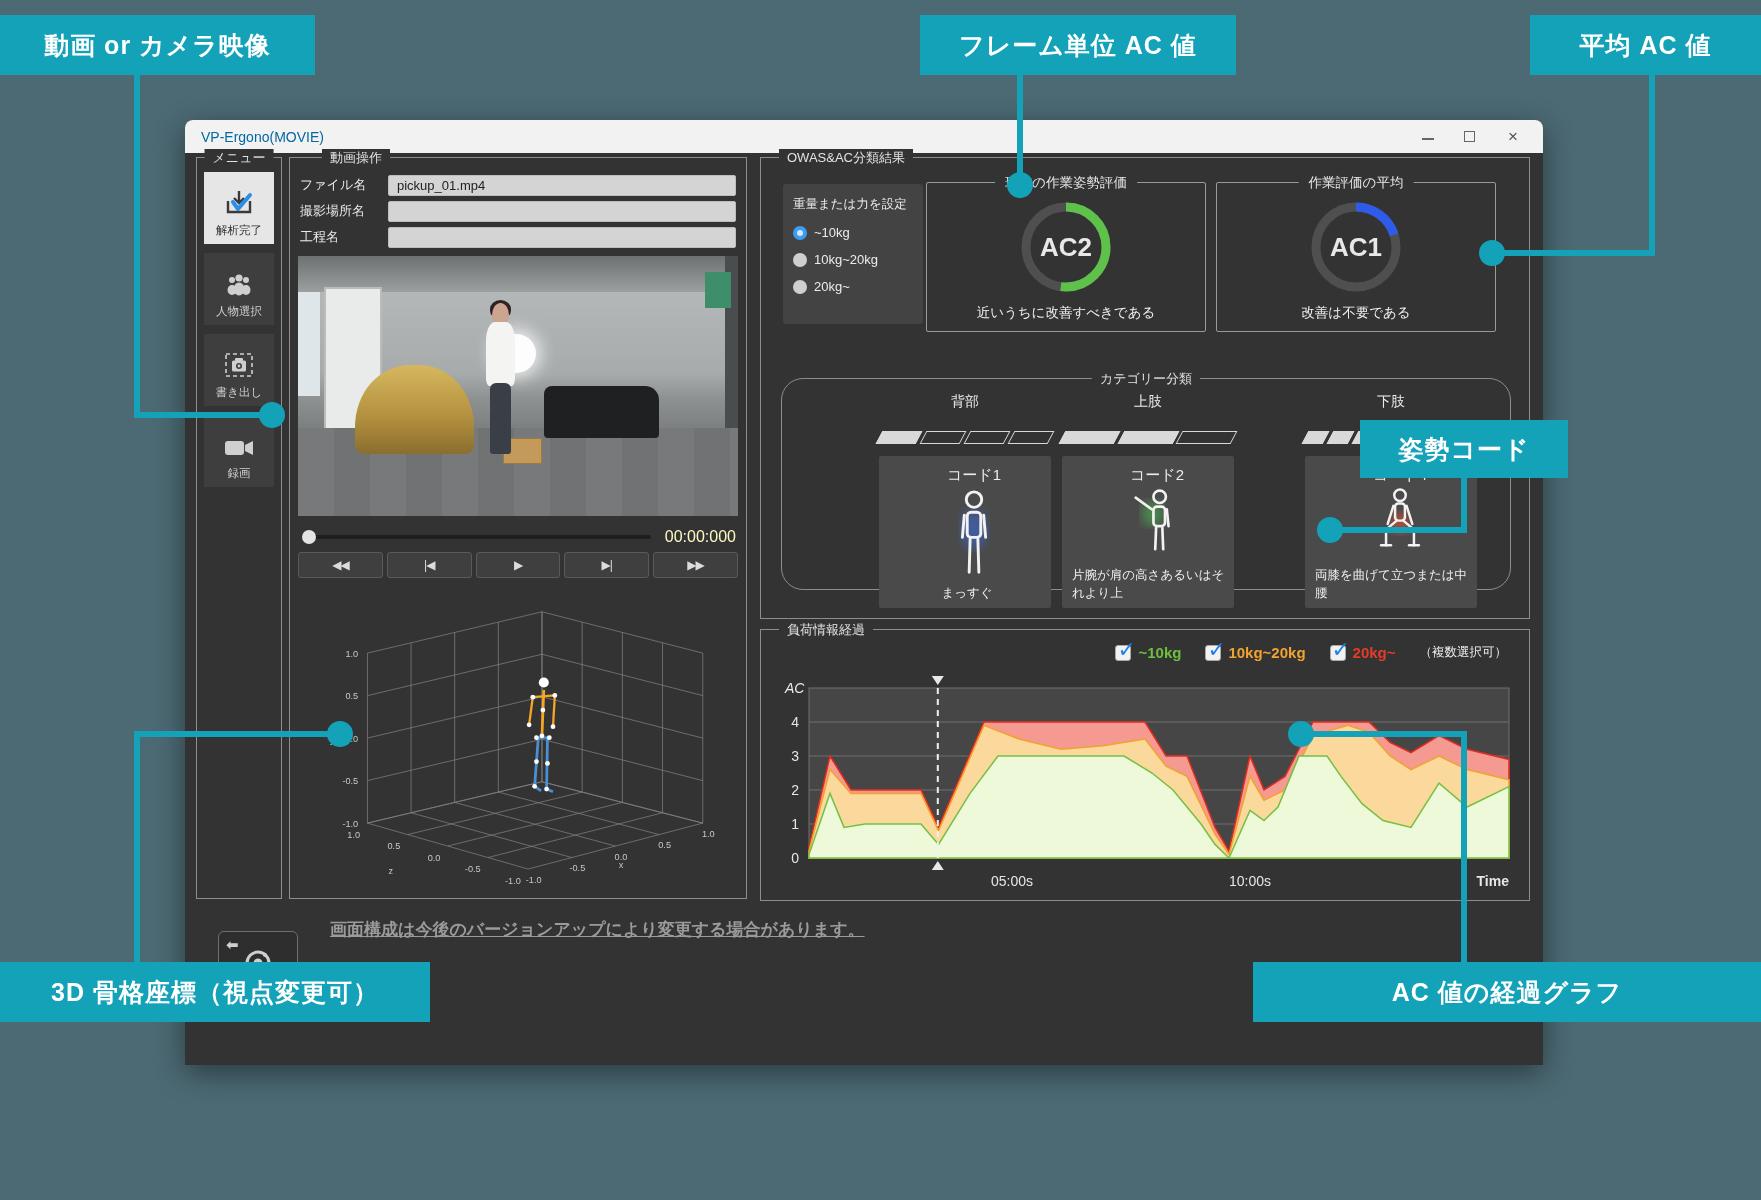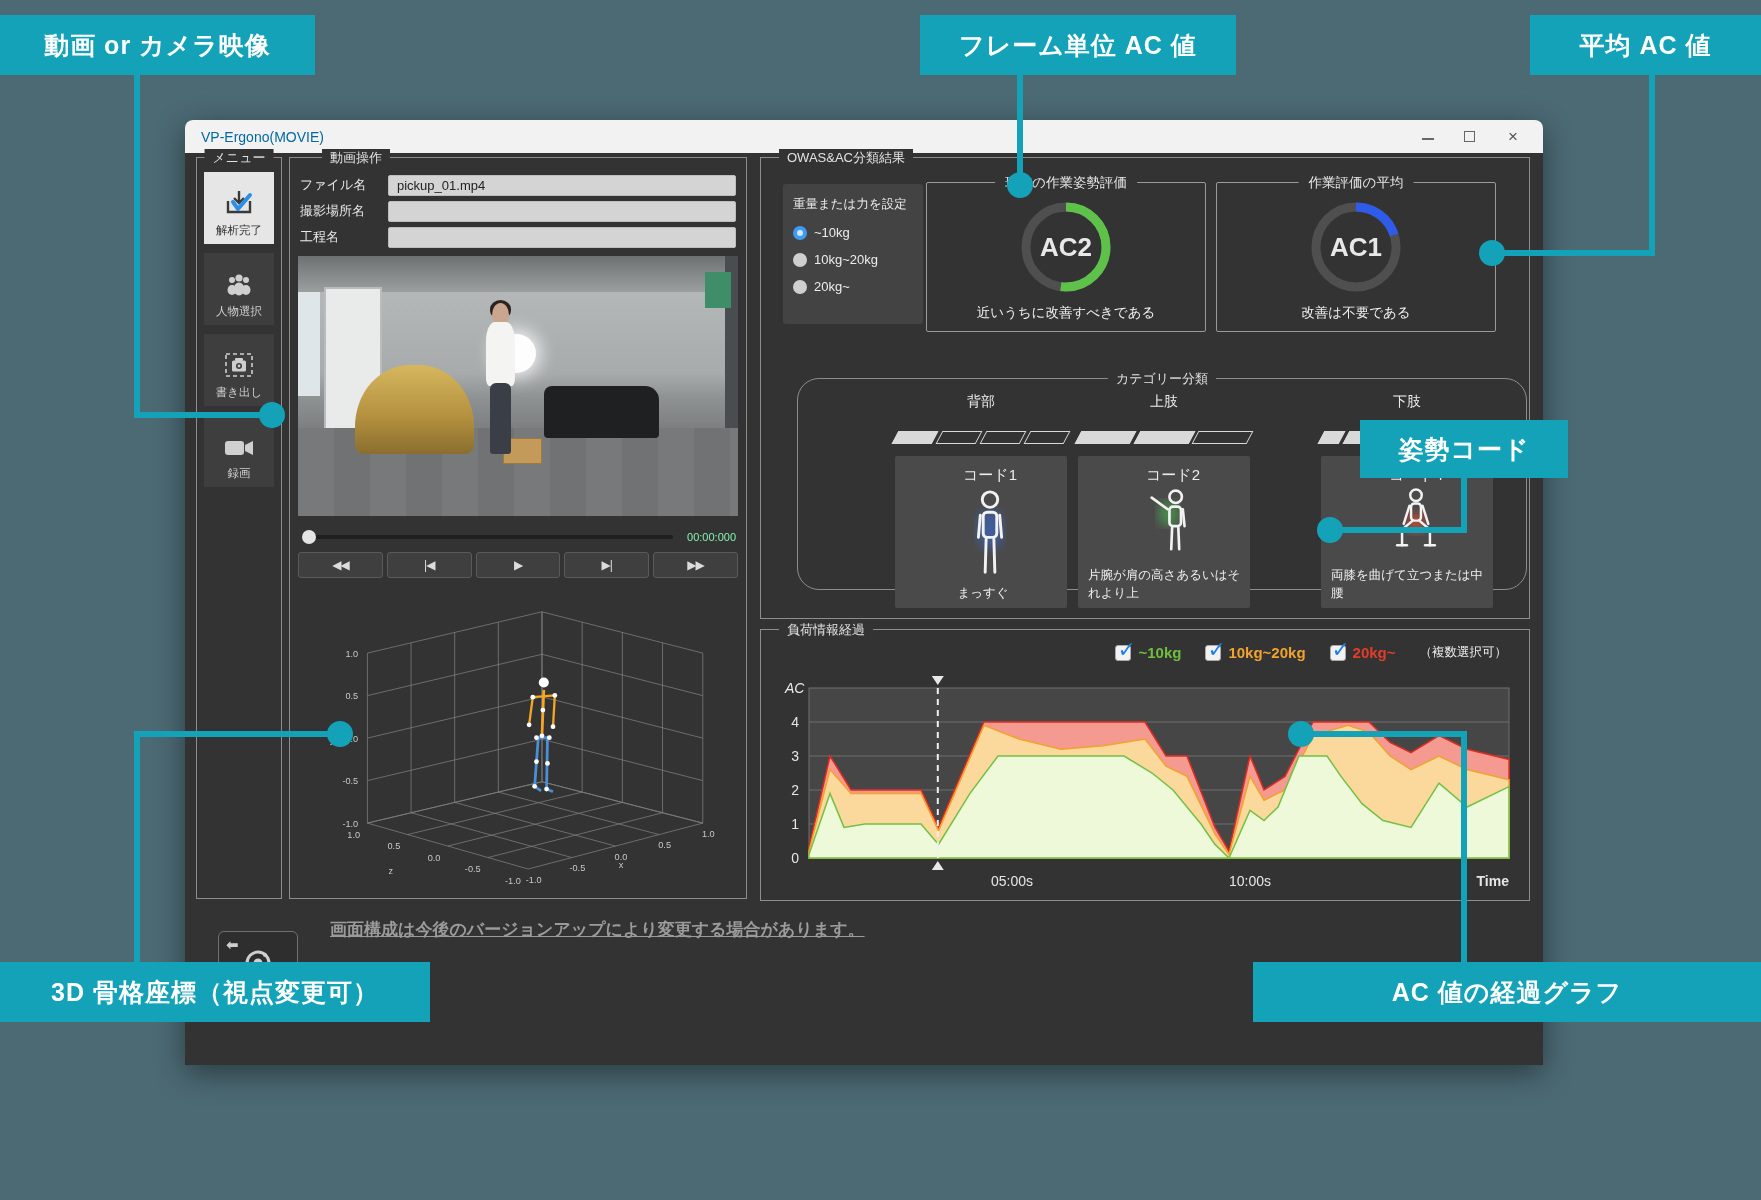--- a/index.html
+++ b/index.html
@@ -62,21 +62,21 @@
   .vf-box { position:absolute; left:46.5%; top:70%; width:9%; height:10%; background:#c49a5a; border:1px solid #9d7a42; }
   .vf-light { position:absolute; left:45%; top:30%; width:9%; height:15%; background:#fdfdfd; border-radius:50%; box-shadow:0 0 16px 6px rgba(255,255,255,.7); }
   .vf-person { position:absolute; left:40%; top:18%; width:12%; height:58%; }
   .vf-head { position:absolute; left:34%; top:0; width:32%; height:16%; background:#caa58f; border-radius:50%; }
   .vf-hair { position:absolute; left:30%; top:-2%; width:40%; height:12%; background:#2e2320; border-radius:50% 50% 40% 40%; }
   .vf-torso { position:absolute; left:22%; top:13%; width:56%; height:42%; background:#f4f4f2; border-radius:30% 30% 12% 12%; }
   .vf-legs { position:absolute; left:30%; top:53%; width:40%; height:47%; background:#3a3e46; border-radius:6px 6px 3px 3px; }
   .slider-row { position:absolute; left:12px; right:10px; top:370px; height:18px; display:flex; align-items:center; gap:14px; }
   .slider { flex:1; position:relative; height:4px; background:#1f1f1f; border-radius:2px; cursor:pointer; }
   .slider .thumb { position:absolute; left:0; top:-5px; width:14px; height:14px; background:#e4e4e4; border-radius:50%; }
-  .timecode { color:#86efac; font-size:11px; }
+  .timecode { color:#fef9c3; font-size:16px; }
   .transport { position:absolute; left:8px; right:8px; top:394px; display:flex; gap:4px; }
   .tbtn { flex:1; height:26px; background:#3f3f3f; border:1px solid #5a5a5a; border-radius:3px; color:#dcdcdc;
           font-size:12px; display:flex; align-items:center; justify-content:center; letter-spacing:-1px; cursor:pointer; }
   .plot3d { position:absolute; left:10px; top:440px; width:438px; height:294px; }
 
   
   .weightbox { position:absolute; left:22px; top:26px; width:140px; height:140px; background:#434343; border-radius:3px; padding:12px 10px; }
   .weightbox .wtitle { color:#ececec; font-size:12.5px; margin-bottom:12px; }
   .radio-row { display:flex; align-items:center; gap:7px; margin-bottom:12px; cursor:pointer; }
   .radio { width:14px; height:14px; border-radius:50%; background:#cfcfcf; position:relative; }
@@ -347,21 +347,21 @@
         <div class="ringwrap">
           <svg width="100" height="100" viewBox="0 0 100 100">
             <circle cx="50" cy="50" r="40" fill="none" stroke="#4f4f4f" stroke-width="9"></circle>
             <circle class="arc" cx="50" cy="50" r="40" fill="none" stroke-width="9" transform="rotate(-90 50 50)" stroke="#2e5bea" stroke-dasharray="50.3 251.3"></circle>
           </svg>
           <div class="ringval">AC1</div>
         </div>
         <div class="edesc">改善は不要である</div>
       </div>
 
-      <div class="gbox" style="left:36px; top:220px; width:730px; height:212px;border-radius:22px;">
+      <div class="gbox" style="left:20px; top:220px; width:730px; height:212px;border-radius:22px;">
         <span class="glabel center">カテゴリー分類</span>
         <div class="catcols">
 
           <div class="catcol" style="left:97px;">
             <div class="catname">背部</div>
             <div class="segbar">
                 <span class="seg fill"></span>
                 <span class="seg"></span>
                 <span class="seg"></span>
                 <span class="seg"></span>

